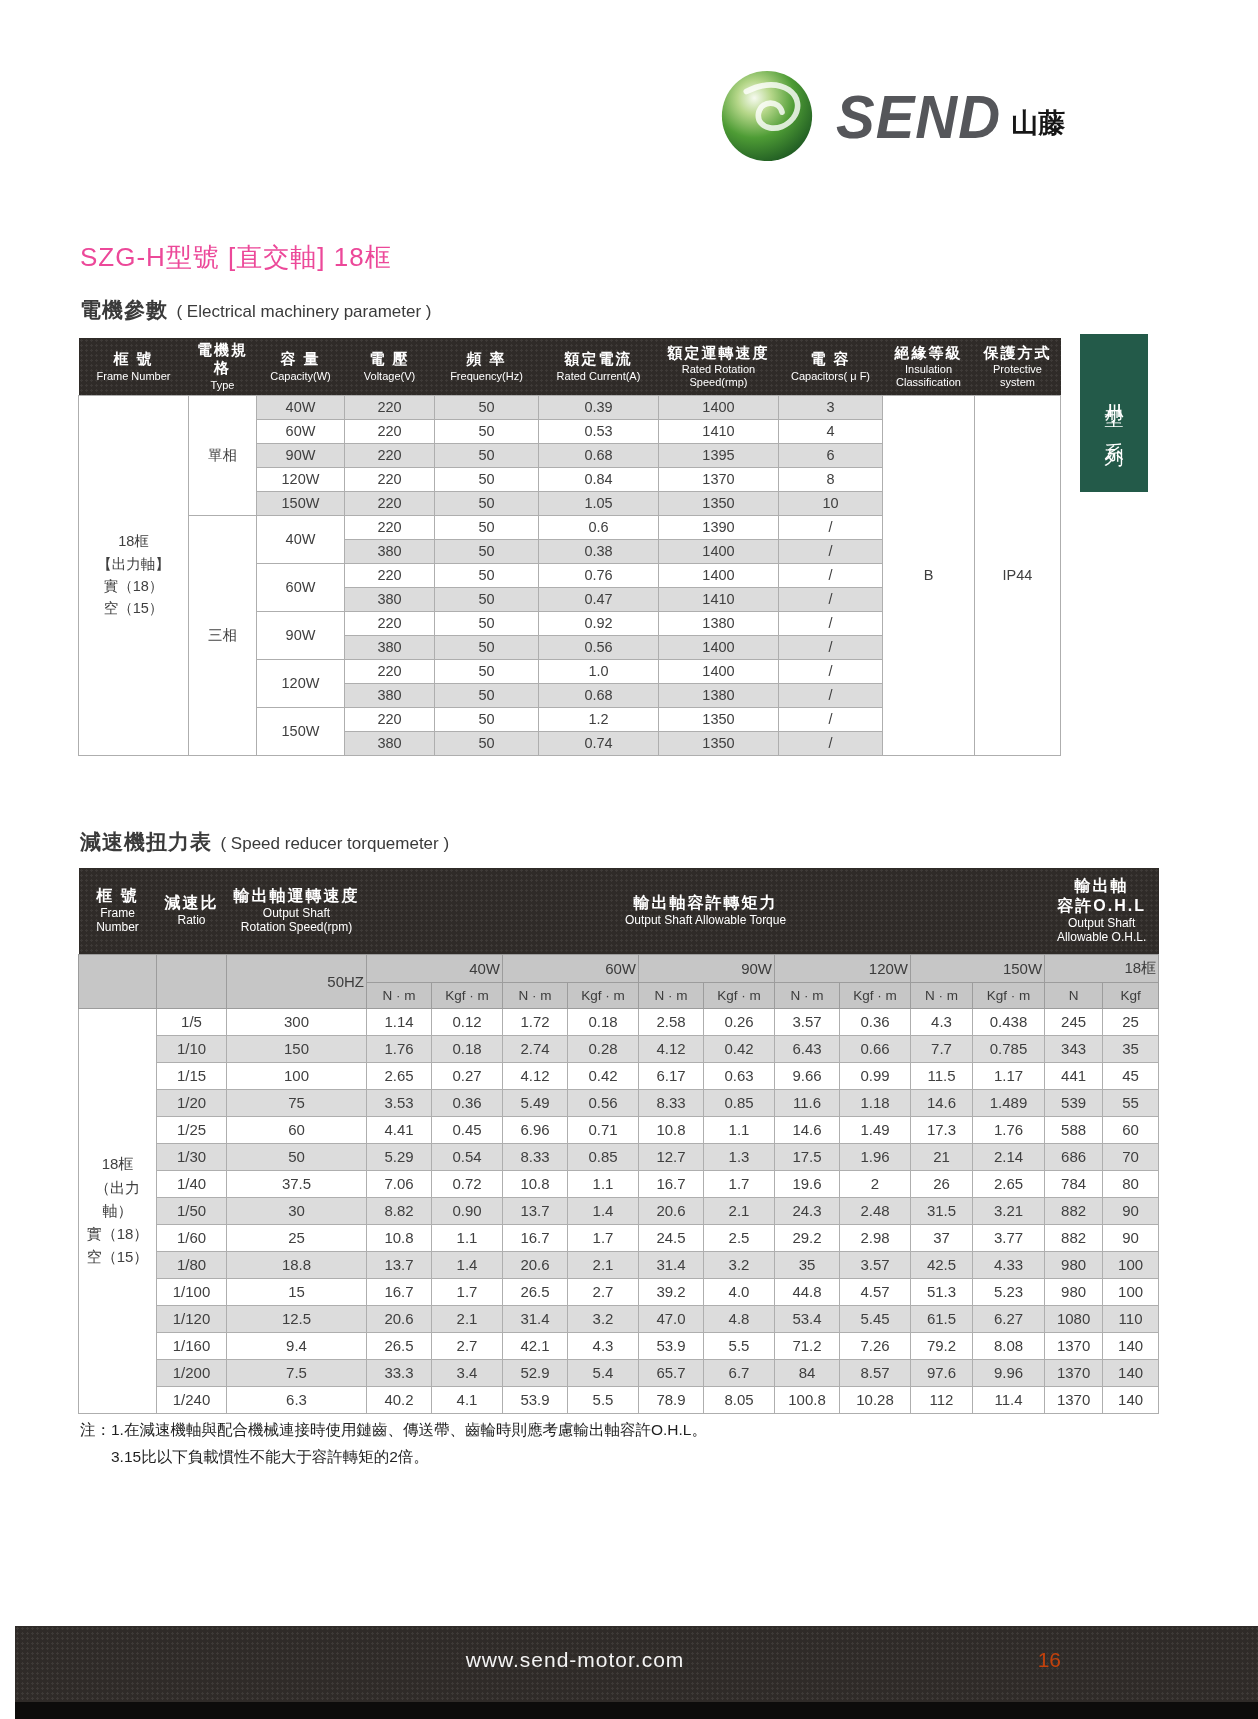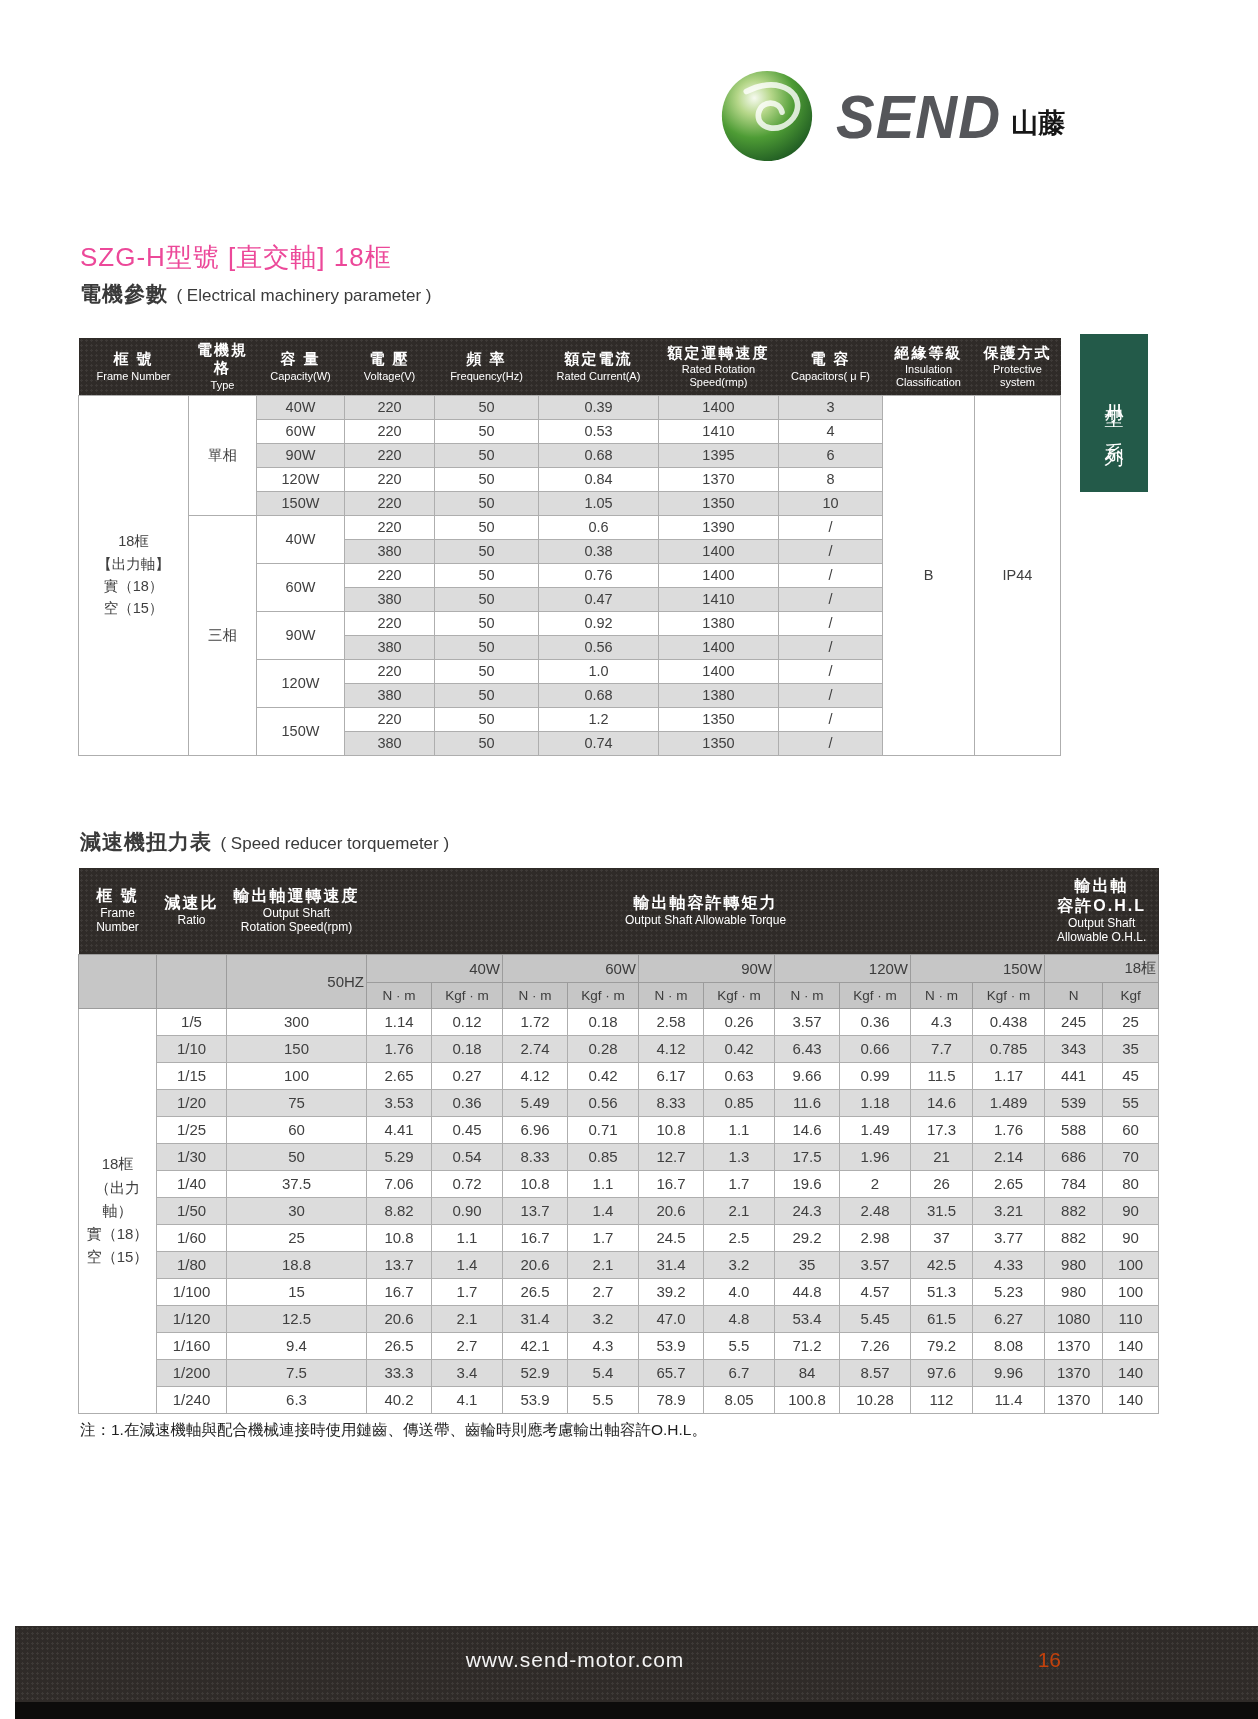--- a/index.html
+++ b/index.html
@@ -13,21 +13,21 @@
   .brand-name{font-size:58px;font-weight:bold;font-style:italic;color:#55565a;
               letter-spacing:1px;margin-left:22px;transform:scaleY(1.05);}
   .brand-cn{font-size:27px;font-weight:bold;color:#161616;margin-left:10px;margin-top:14px;}
 
   
   .page-title{position:absolute;left:80px;top:240px;margin:0;font-size:26px;font-weight:normal;
               color:#ec4899;letter-spacing:1px;}
   .sec-head{position:absolute;left:80px;color:#3a3a3a;}
   .sec-head .sec-zh{font-size:21px;font-weight:bold;letter-spacing:1px;}
   .sec-head .sec-en{font-size:17px;margin-left:4px;}
-  #sec1{top:280px;} #sec2{top:828px;}
+  #sec1{top:296px;} #sec2{top:828px;}
 
   
   table{border-collapse:collapse;table-layout:fixed;position:absolute;left:78px;}
   td,th{padding:0 2px;}
   td{border:1px solid #aeaeae;text-align:center;color:#3f3f3f;font-size:14.5px;height:23px;
      white-space:pre-line;background:transparent;}
   .w{background:#ffffff !important;}
   .frame-cell{line-height:1.55;font-size:14.5px;}
 
   tr.dark th, thead.darkhead th{border:none;color:#ffffff;text-align:center;vertical-align:middle;}
@@ -611,20 +611,21 @@
           <td>112</td>
           <td>11.4</td>
           <td>1370</td>
           <td>140</td>
         </tr>
       </tbody>
   </table>
 
   <div class="notes">
     <div class="note-line"><span>注：</span><span>1.在減速機軸與配合機械連接時使用鏈齒、傳送帶、齒輪時則應考慮輸出軸容許O.H.L。</span></div>
+    <div class="note-line note-indent">3.15比以下負載慣性不能大于容許轉矩的2倍。</div>
   </div>
 
   <div class="footer">
     <div class="bar darkbg"></div>
     <div class="bottom-strip"></div>
     <span class="url">www.send-motor.com</span>
     <span class="pgnum">16</span>
   </div>
 
 </div>

